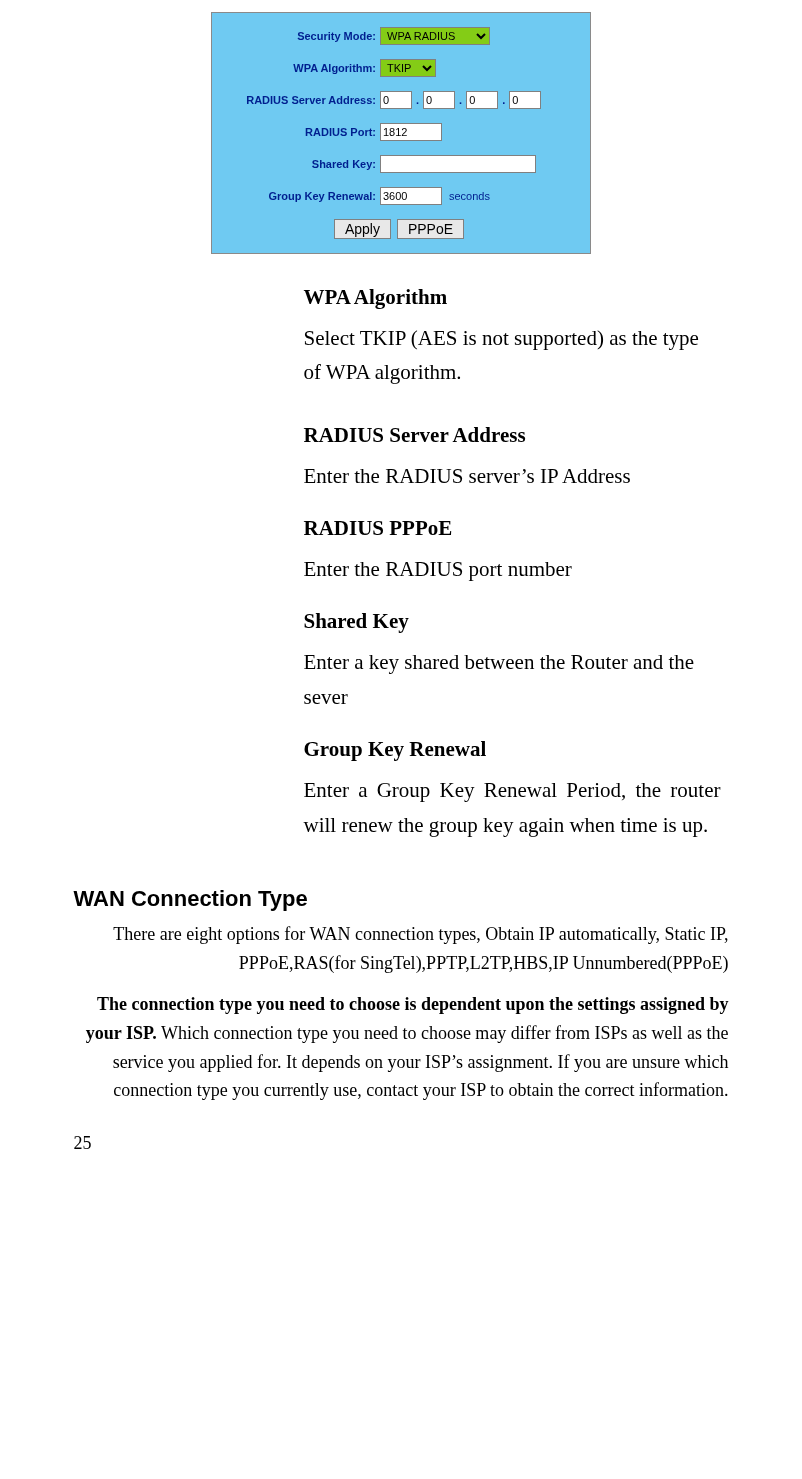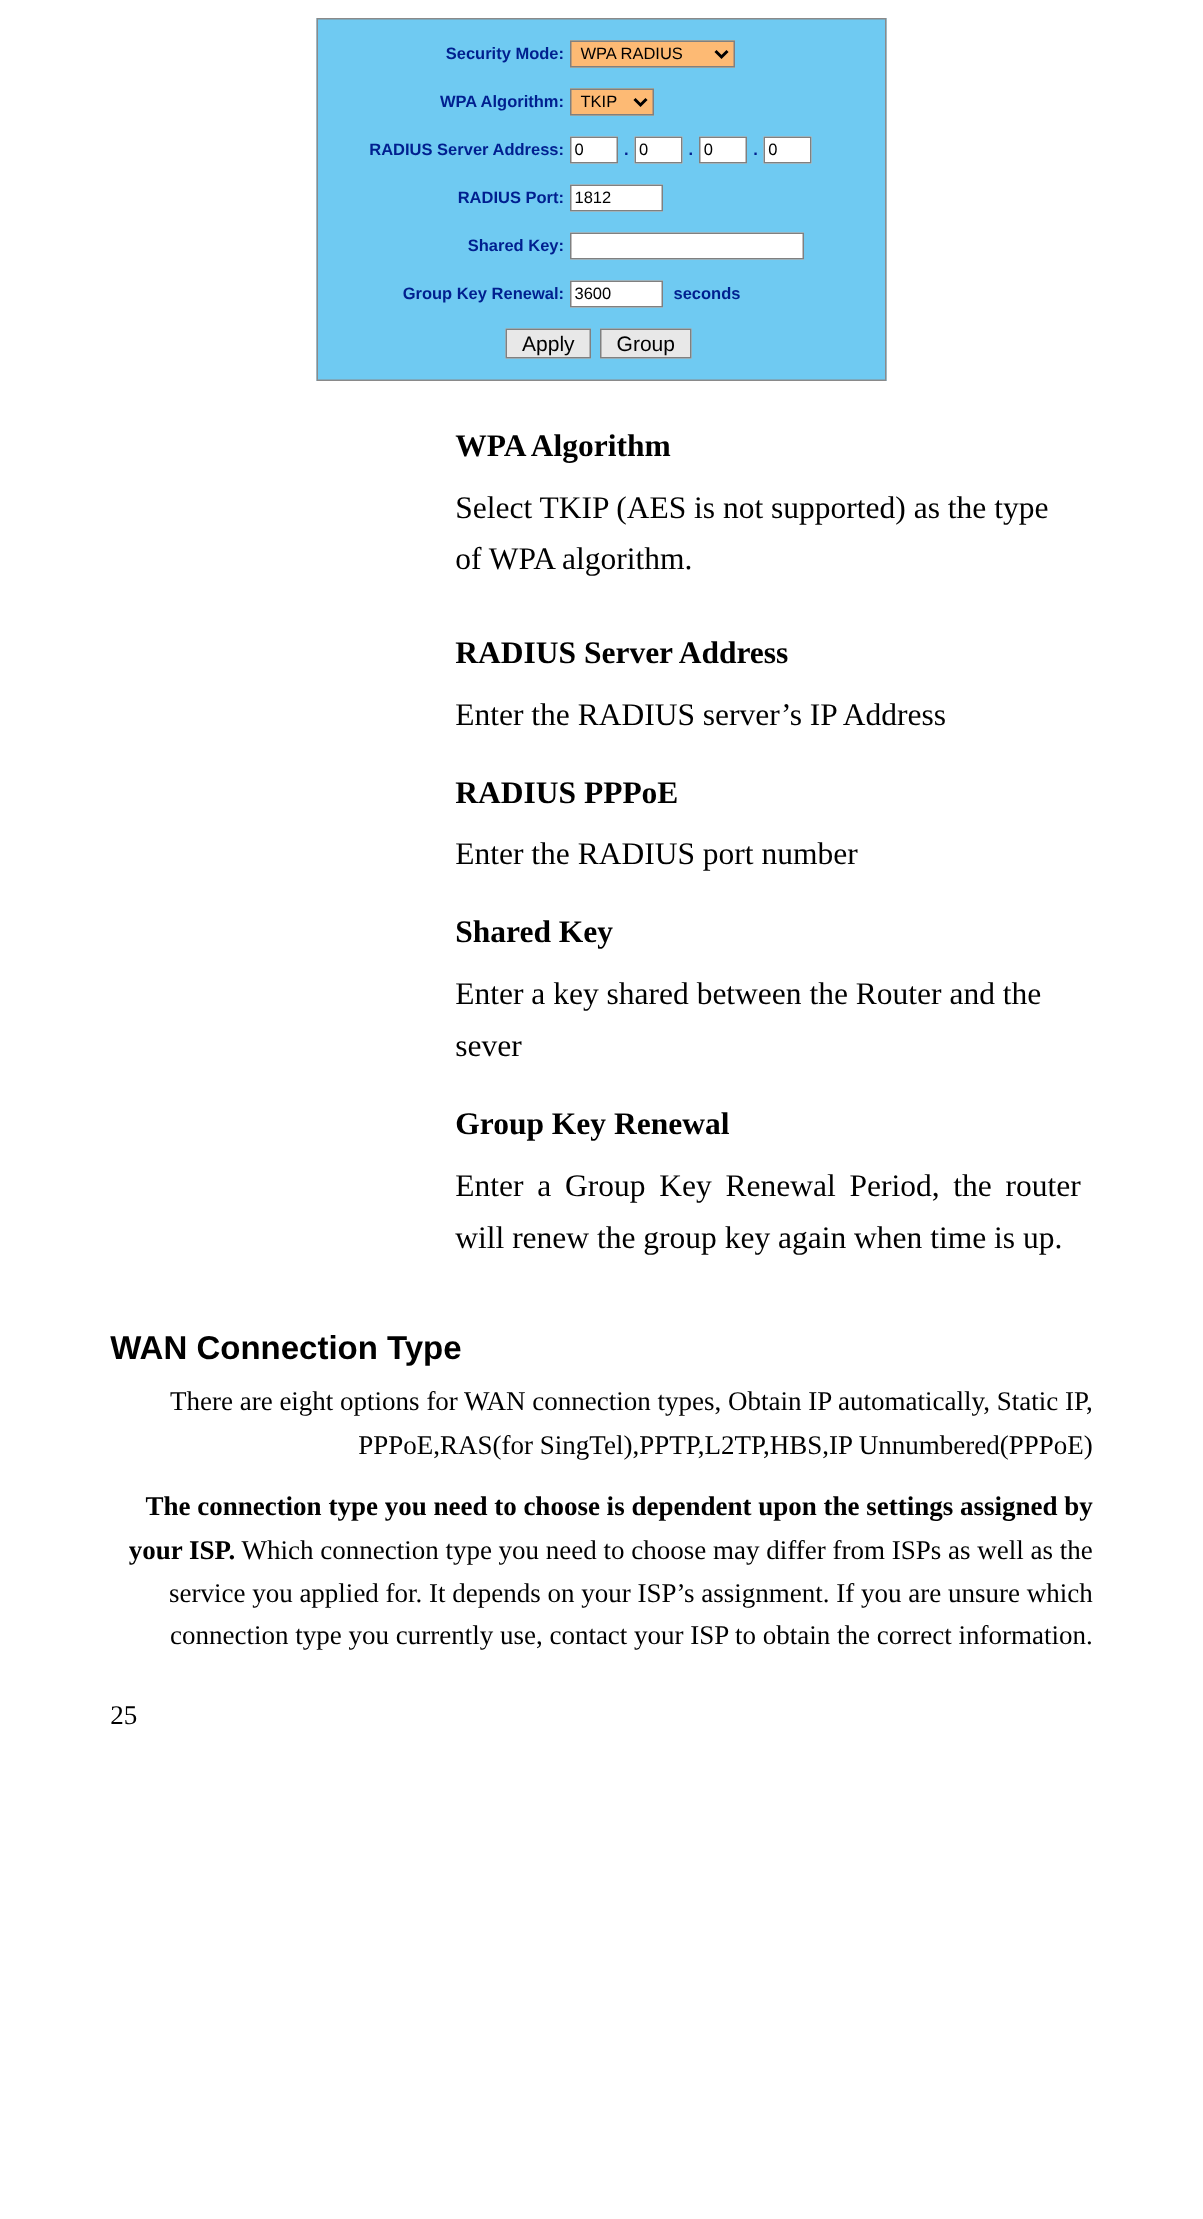--- a/index.html
+++ b/index.html
@@ -52,40 +52,40 @@
     flex: 1;
     display: flex;
     align-items: center;
     gap: 3px;
   }
   .rp-select {
     font-family: Arial, sans-serif;
     font-size: 11px;
     height: 18px;
     border: 1px solid #808080;
-    background: #fdba74;
+    background: #84cc16;
     padding: 0 2px;
   }
   .rp-select.wide { width: 110px; }
   .rp-select.narrow { width: 56px; }
   .rp-input {
     font-family: Arial, sans-serif;
     font-size: 11px;
     height: 16px;
     border: 1px solid #808080;
     background: #fff;
     padding: 0 2px;
   }
   .ip-box { width: 26px; text-align: left; }
   .port-box { width: 56px; }
   .shared-box { width: 150px; }
   .gkr-box { width: 56px; }
   .rp-unit {
     color: #001f8f;
-    font-weight: bold;
+    font-weight: normal;
     margin-left: 4px;
   }
   .ip-dot {
     color: #001f8f;
     font-weight: bold;
     margin: 0 1px;
   }
   .rp-buttons {
     display: flex;
     justify-content: center;
@@ -199,21 +199,21 @@
       <div class="rp-row">
         <div class="rp-label">Group Key Renewal:</div>
         <div class="rp-field">
           <input class="rp-input gkr-box" value="3600" style="">
           <span class="rp-unit">seconds</span>
         </div>
       </div>
 
       <div class="rp-buttons">
         <button class="rp-btn">Apply</button>
-        <button class="rp-btn">Group</button>
+        <button class="rp-btn">PPPoE</button>
       </div>
 
     </div>
   </div>
 
   <div class="indented-block">
 
     <div class="term">WPA Algorithm</div>
     <div class="desc">Select TKIP (AES is not supported) as the type of WPA algorithm.</div>
 

